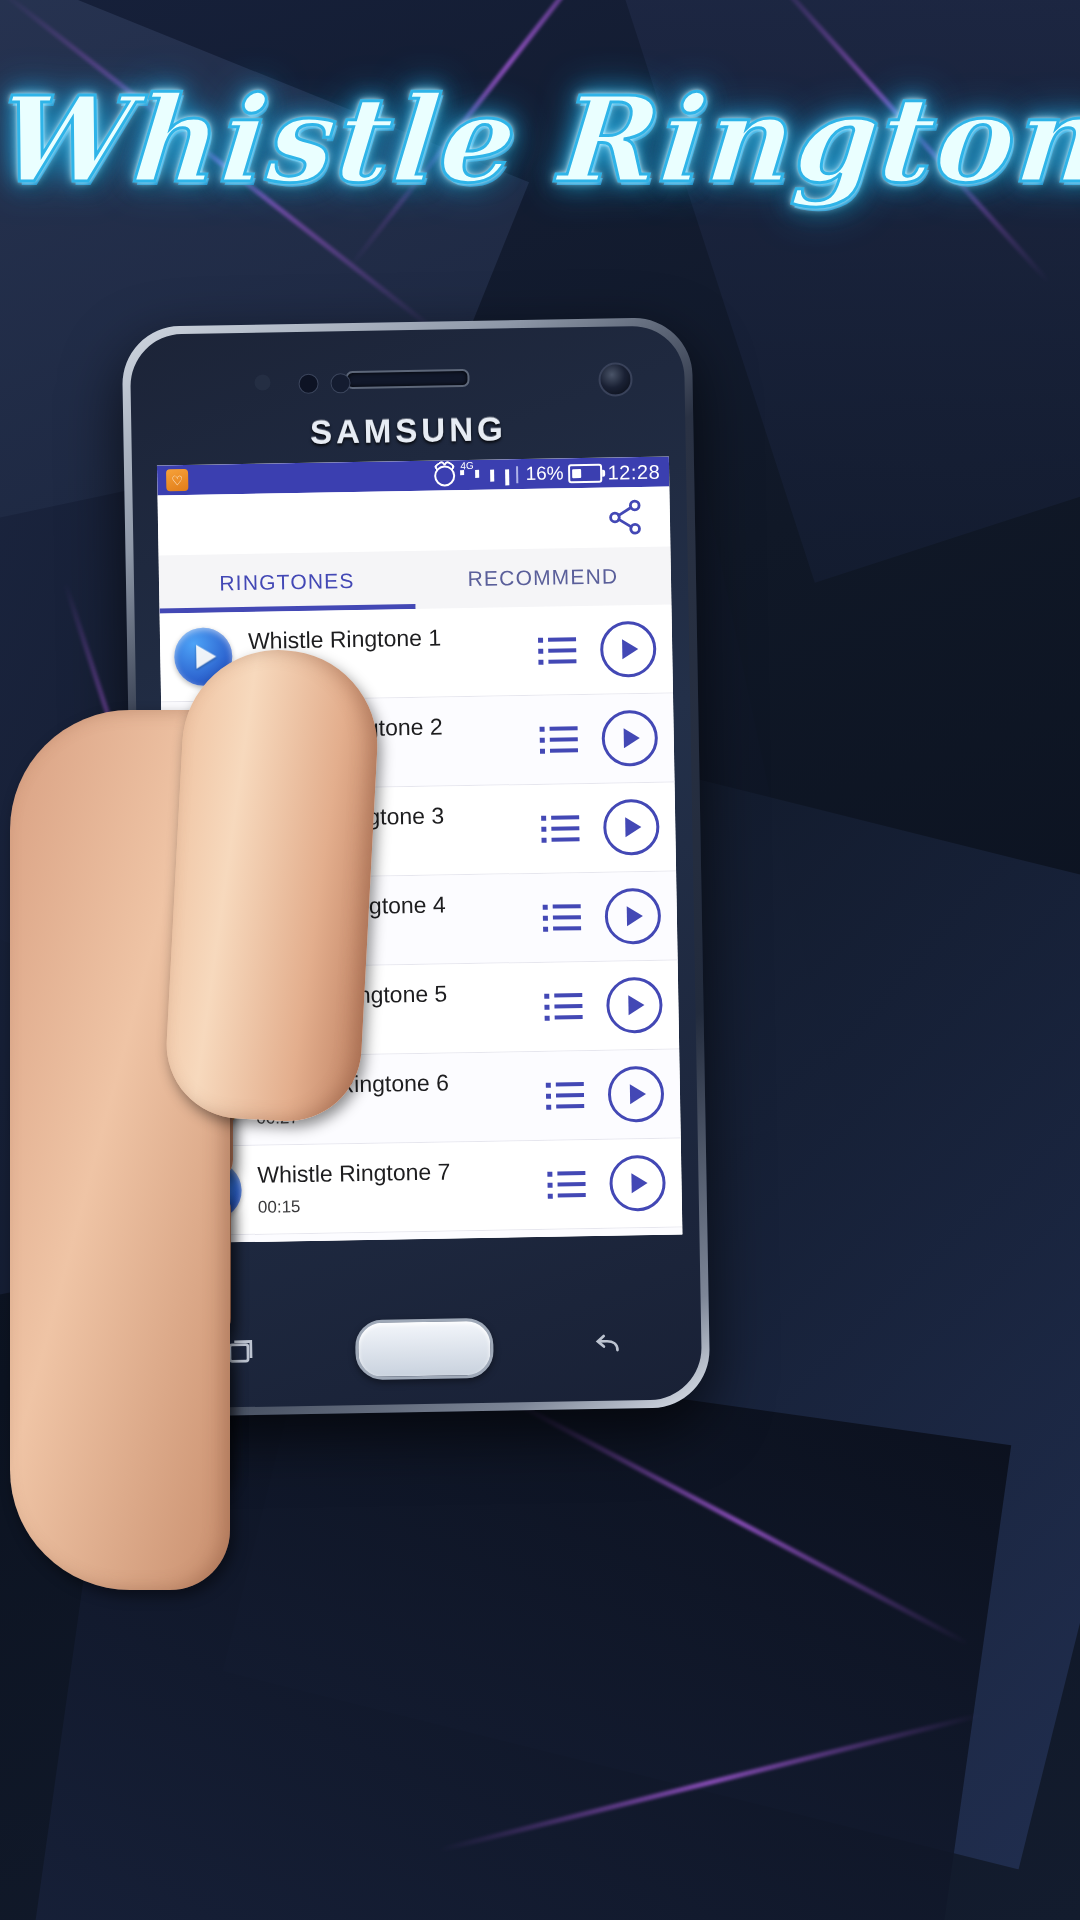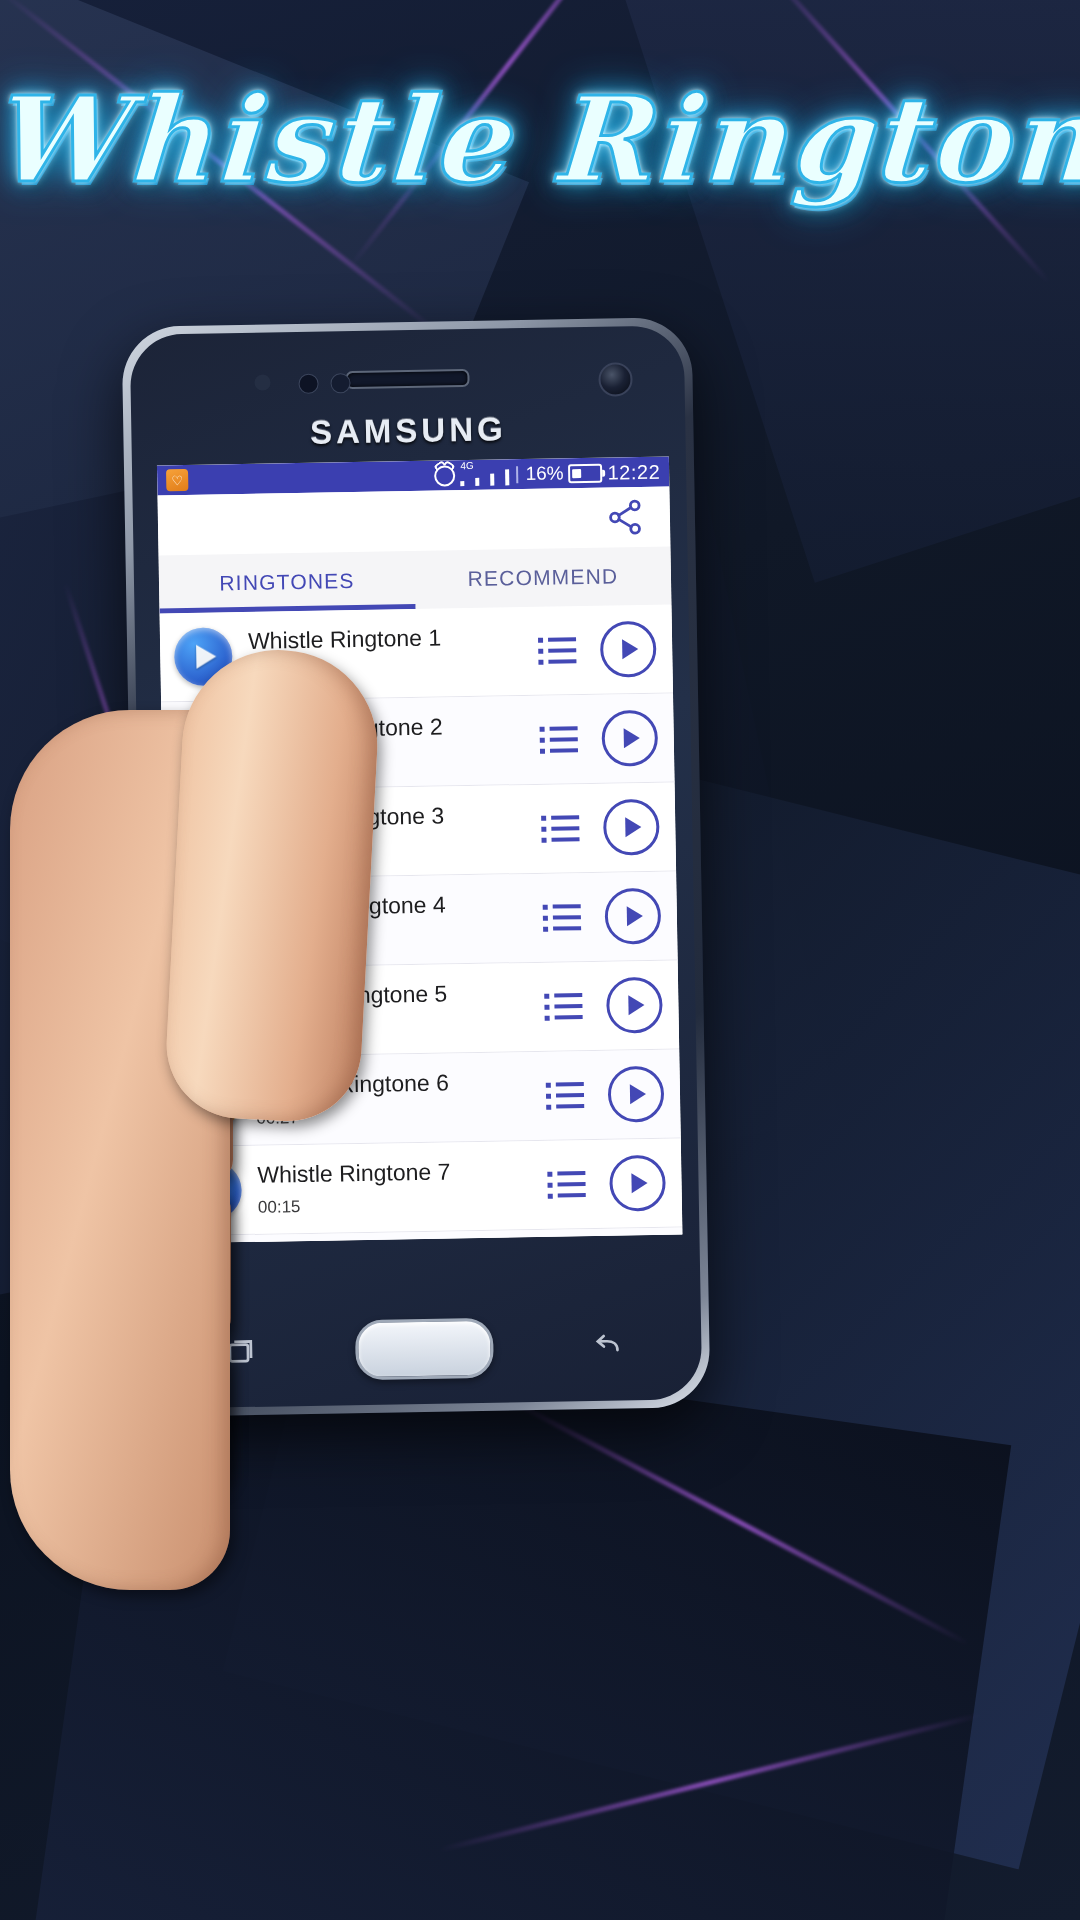--- a/index.html
+++ b/index.html
@@ -97,21 +97,21 @@
         padding:0 9px;color:#fff;font-size:20px;gap:6px;}
   #notif-icon{width:22px;height:22px;border-radius:4px;
         background:linear-gradient(160deg,#f7a23a,#e07c18);
         display:flex;align-items:center;justify-content:center;font-size:13px;color:#fff8ef;}
   #status-right{margin-left:auto;display:flex;align-items:center;gap:5px;font-size:19px;}
   .alarm{width:17px;height:17px;border:2px solid #fff;border-radius:50%;position:relative;}
   .alarm:before,.alarm:after{content:"";position:absolute;top:-5px;width:7px;height:4px;
         border:2px solid #fff;border-bottom:none;border-radius:4px 4px 0 0;}
   .alarm:before{left:-2px;transform:rotate(-35deg);}
   .alarm:after{right:-2px;transform:rotate(35deg);}
-  #sig-wrap{display:flex;align-items:flex-end;gap:11px;position:relative;padding-top:6px;}
+  #sig-wrap{display:flex;align-items:flex-start;gap:11px;position:relative;padding-top:6px;}
   #sig-wrap .g{position:absolute;top:-3px;left:0;font-size:10px;line-height:1;}
   .bar{width:4px;background:#fff;}
   .b1{height:5px;}.b2{height:8px;}.b3{height:12px;}.b4{height:16px;}
   .divider{width:2px;height:17px;background:#aeb2e8;margin:0 2px;}
   #batt{width:30px;height:15px;border:2px solid #fff;border-radius:3px;position:relative;
         display:flex;align-items:center;}
   #batt:after{content:"";position:absolute;right:-5px;top:4px;width:3px;height:7px;background:#fff;border-radius:0 2px 2px 0;}
   #batt-fill{height:9px;width:9px;background:#fff;margin-left:2px;border-radius:1px;}
   #clock{font-size:20px;letter-spacing:.5px;}
 
@@ -210,21 +210,21 @@
             <span class="bar b1"></span>
             <span class="bar b2"></span>
             <span class="bar b3"></span>
             <span class="bar b4"></span>
           </span>
           <span class="divider"></span>
           <span>16%</span>
           <span id="batt">
               <span id="batt-fill"></span>
             </span>
-          <span id="clock">12:22</span>
+          <span id="clock">12:28</span>
         </div>
       </div>
 
       <div id="app-header">
         <div id="share-btn">
           <svg width="40" height="40" viewBox="0 0 24 24" fill="none" stroke="#4348b5" stroke-width="1.7" stroke-linecap="round" stroke-linejoin="round">
             <circle cx="18" cy="5" r="2.6"></circle>
             <circle cx="6" cy="12" r="2.6"></circle>
             <circle cx="18" cy="19" r="2.6"></circle>
             <line x1="8.3" y1="10.8" x2="15.7" y2="6.2"></line>

